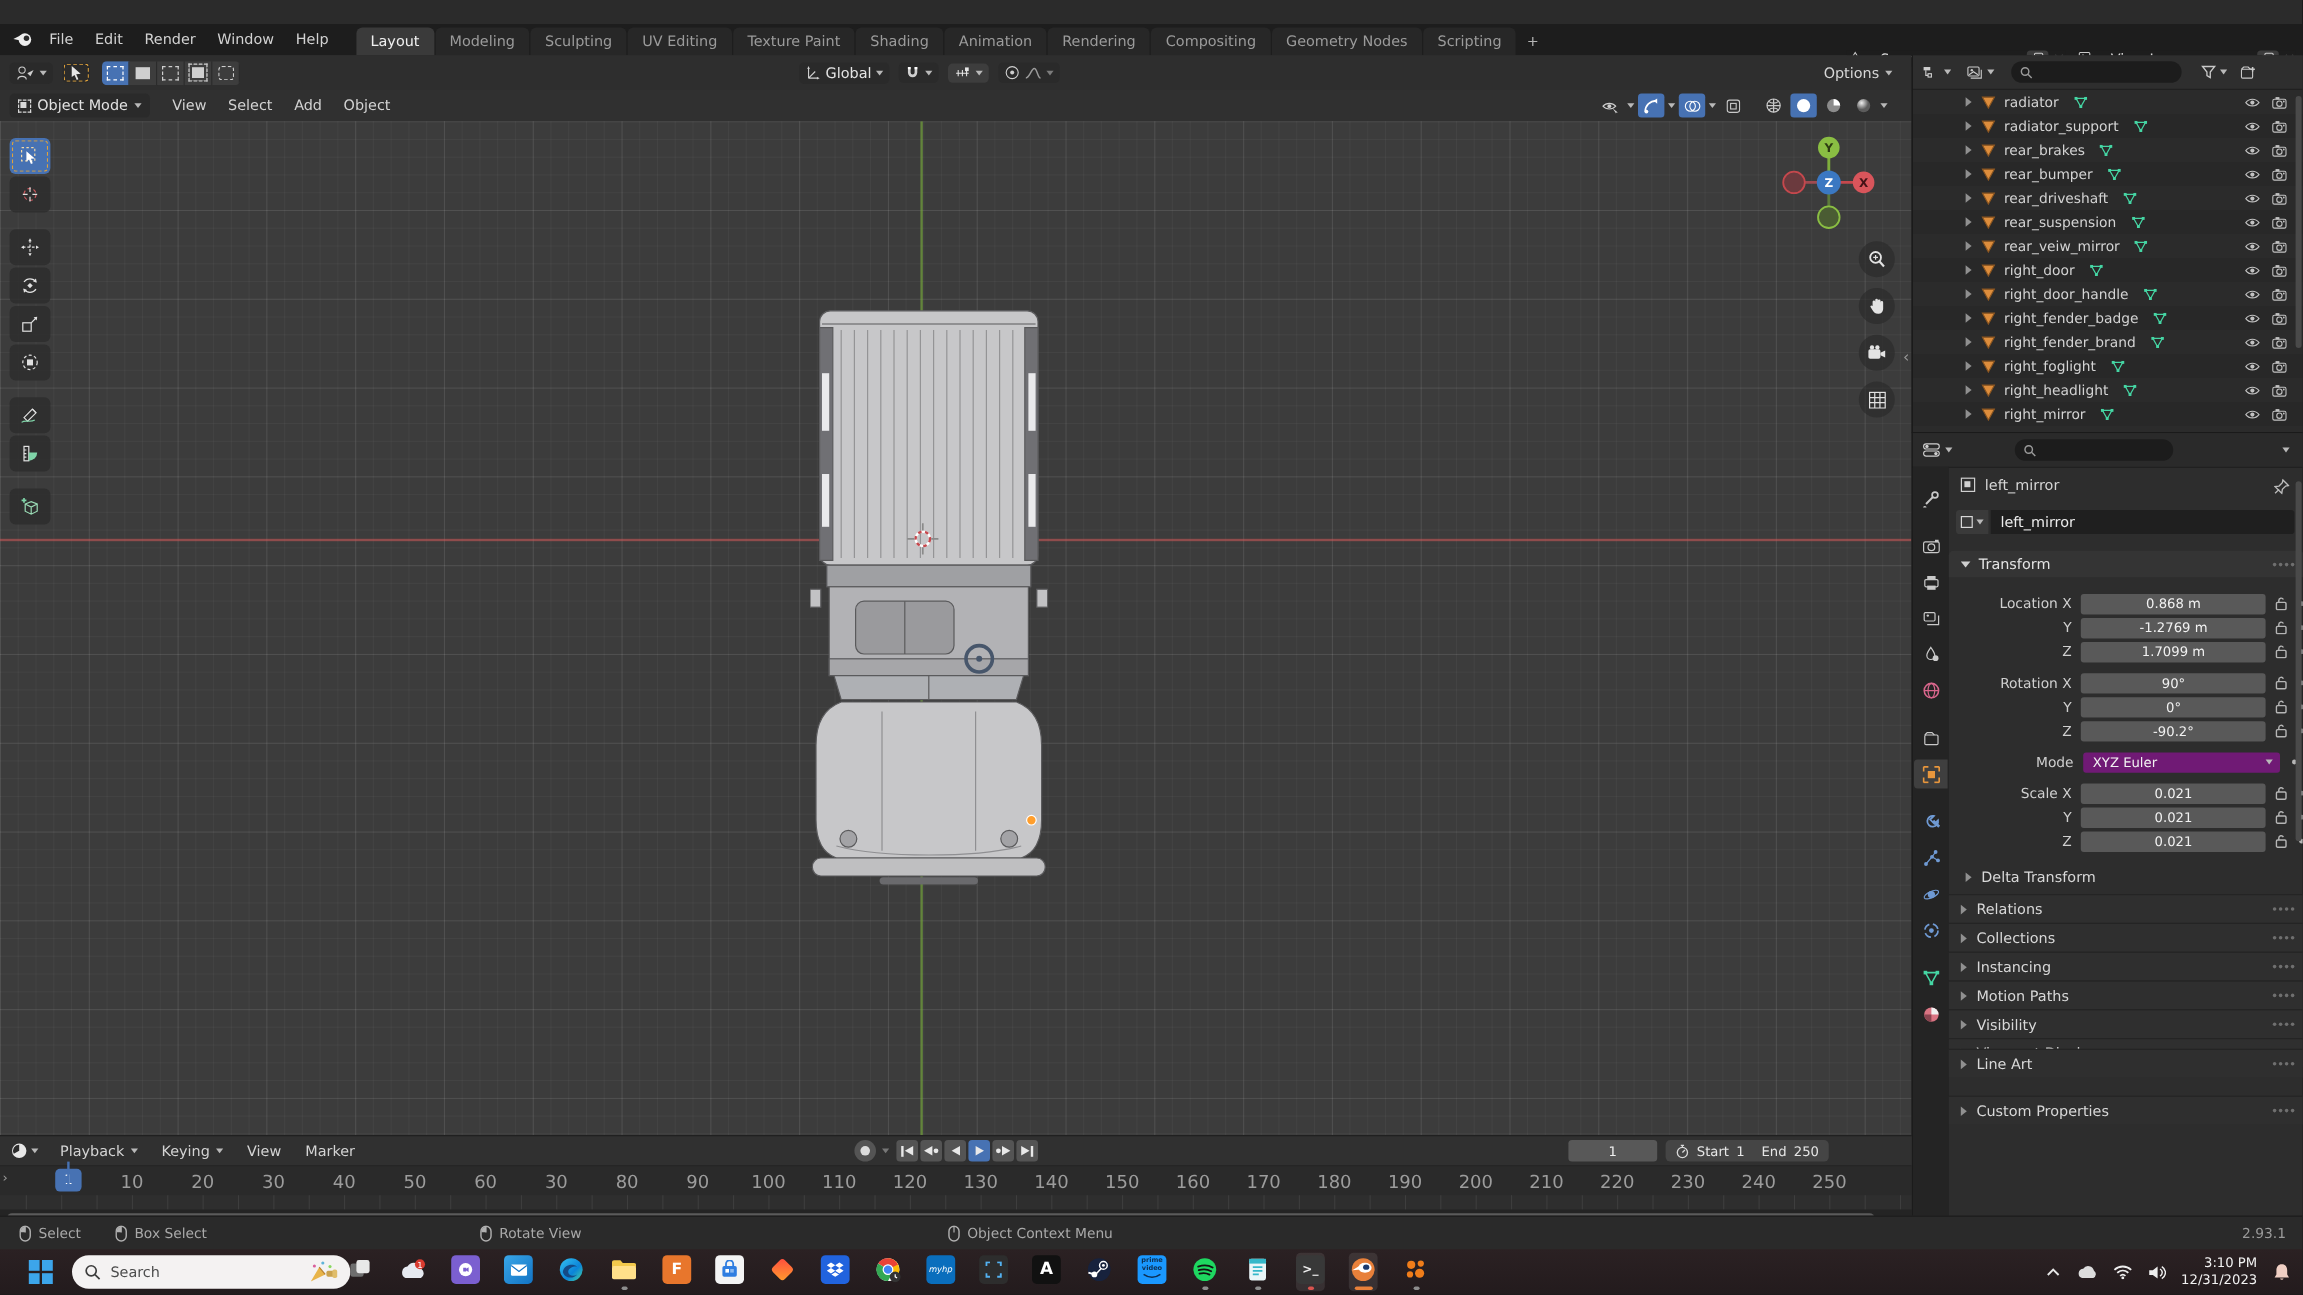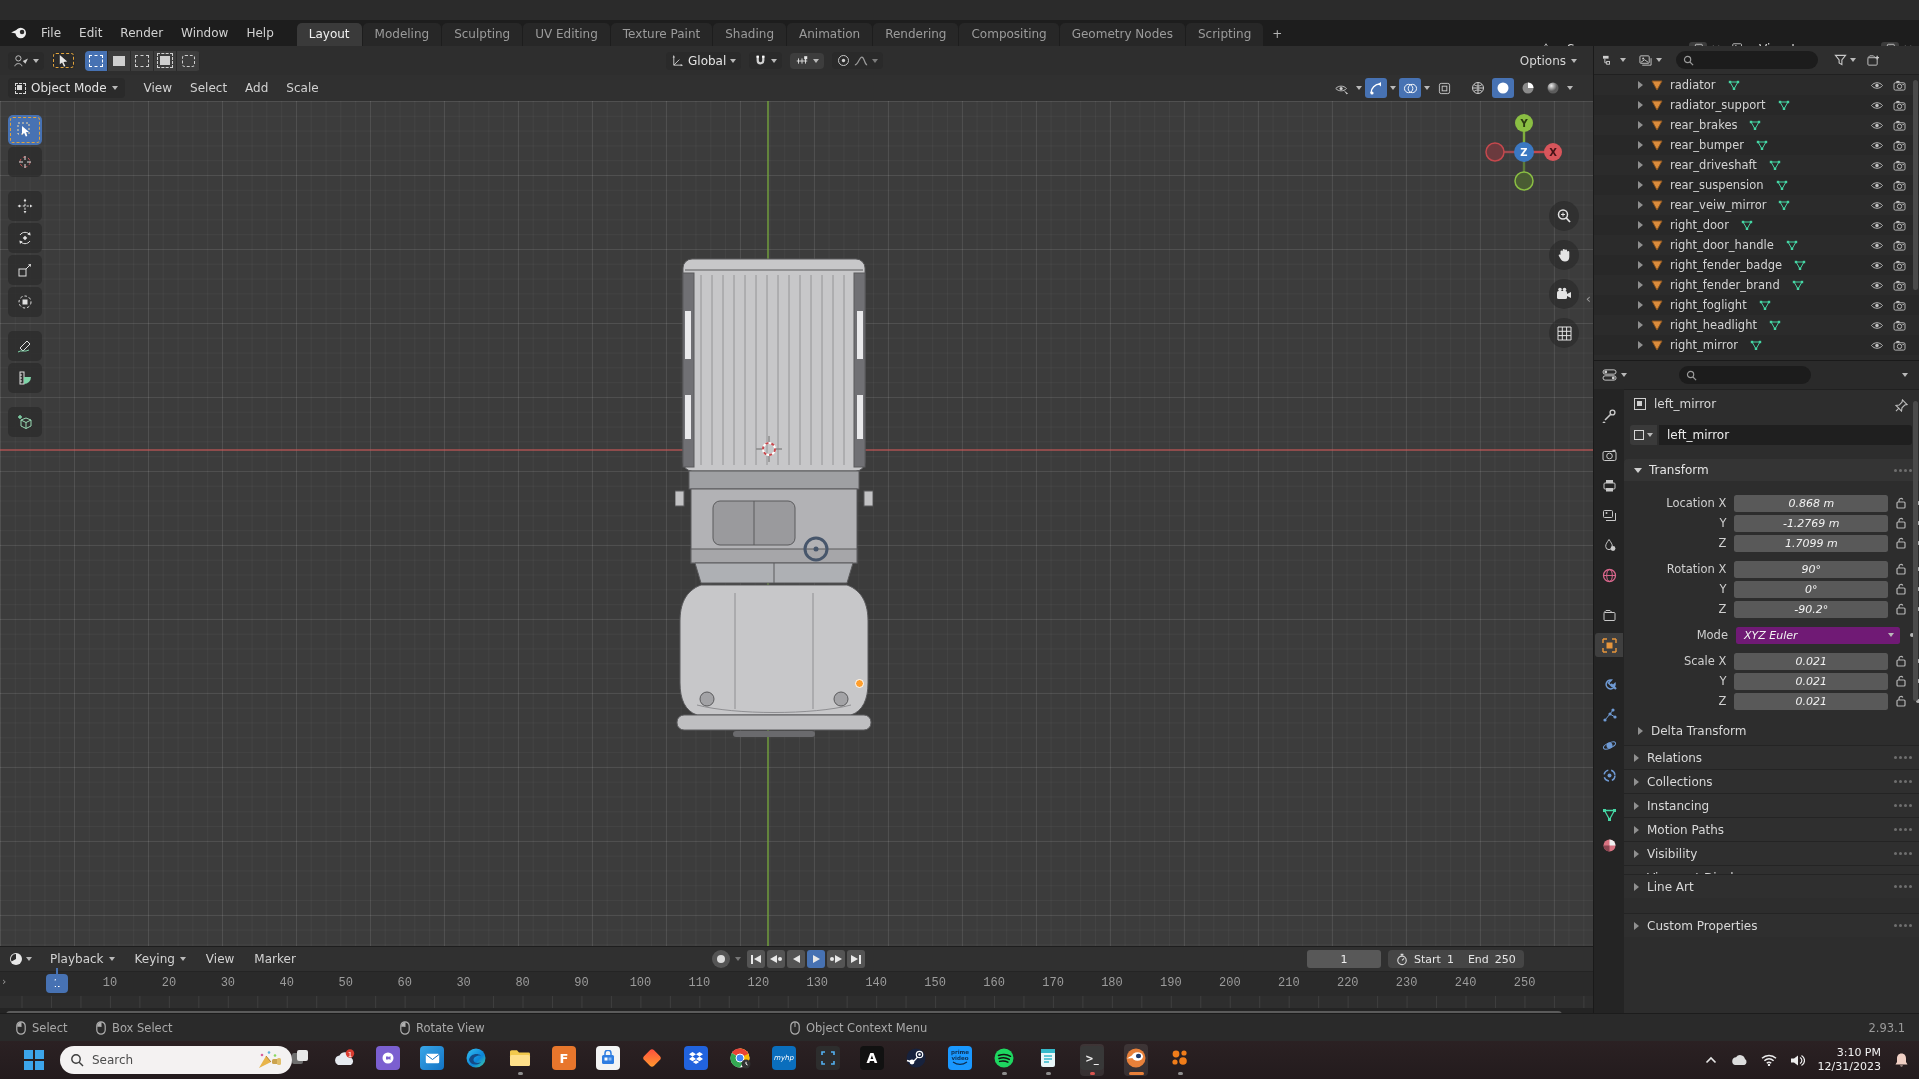--- a/index.html
+++ b/index.html
@@ -83,41 +83,41 @@
   .pinbtn{position:absolute;right:12px;top:10px;}
   .namerow{position:absolute;left:6px;top:36px;right:8px;display:flex;gap:2px;align-items:center;}
   .nameicon{background:#3a3a3a;border-radius:3px 0 0 3px;height:20px;display:flex;align-items:center;padding:0 4px;gap:3px;}
   .namefield{flex:1;background:#1f1f1f;border-radius:0 3px 3px 0;height:20px;display:flex;align-items:center;padding:0 8px;color:#ececec;}
   .panelhdr{position:absolute;left:0px;top:70px;right:0;height:22px;background:#343434;display:flex;align-items:center;padding-left:10px;gap:7px;color:#e4e4e4;border-radius:4px 4px 0 0;}
   .dcaret{width:0;height:0;border-left:4px solid transparent;border-right:4px solid transparent;border-top:5px solid #cfcfcf;display:inline-block;}
   .grips{position:absolute;right:8px;display:flex;gap:2px;}
   .grips i{width:3px;height:3px;border-radius:50%;background:#6f6f6f;display:block;}
   .trow{position:absolute;right:0;left:0;height:20px;display:flex;align-items:center;}
   .tlabel{width:104px;text-align:right;color:#cfcfcf;margin-right:8px;font-size:11.5px;}
-  .tfield{width:156px;height:17px;background:#595959;border-radius:2.5px;color:#f2f2f2;display:flex;align-items:center;justify-content:center;font-size:11px;font-style:italic;}
+  .tfield{width:156px;height:17px;background:#595959;border-radius:2.5px;color:#f2f2f2;display:flex;align-items:center;justify-content:center;font-size:11px;}
   .tfield.dark{background:#701a75;justify-content:flex-start;padding-left:8px;position:relative;}
   .tfield.dark .chev{position:absolute;right:6px;}
   .tlock{margin-left:8px;}
   .tdot{width:4px;height:4px;border-radius:50%;background:#b5b5b5;margin-left:10px;}
   .secrow{position:absolute;left:0;right:0;height:23px;background:#2f2f2f;border-top:1px solid #242424;display:flex;align-items:center;padding-left:10px;gap:8px;color:#d8d8d8;}
   .subrow{position:absolute;left:14px;display:flex;align-items:center;gap:8px;color:#d8d8d8;height:20px;}
   
   .timeline{left:0;top:946px;width:1593px;height:67px;background:#2b2b2b;border-top:1px solid #1e1e1e;}
   .tl-header{height:24px;background:#303030;display:flex;align-items:center;border-bottom:1px solid #242424;position:relative;}
   .tl-menu{padding:0 10px;color:#d3d3d3;display:flex;gap:5px;align-items:center;}
   .transport{position:absolute;left:747px;display:flex;gap:2px;}
   .tpbtn{width:18px;height:18px;background:#545454;border-radius:3px;display:flex;align-items:center;justify-content:center;gap:1px;}
   .tpbtn.playfwd{background:#4772b3;}
   .tri-r{width:0;height:0;border-top:4.5px solid transparent;border-bottom:4.5px solid transparent;border-left:7px solid #e8e8e8;}
   .tri-l{width:0;height:0;border-top:4.5px solid transparent;border-bottom:4.5px solid transparent;border-right:7px solid #e8e8e8;}
   .vbar{width:2px;height:9px;background:#e8e8e8;}
   .framefield{position:absolute;left:1307px;width:74px;height:18px;background:#585858;border-radius:3px;color:#f0f0f0;display:flex;align-items:center;justify-content:center;font-size:11px;}
   .rangegrp{position:absolute;left:1388px;display:flex;align-items:center;background:#454545;border-radius:4px;height:18px;padding:0 8px;gap:6px;color:#e6e6e6;font-size:11px;}
   .ruler{position:relative;height:24px;background:#2a2a2a;}
-  .ruler .fnum{position:absolute;top:4px;transform:translateX(-50%);color:#9c9c9c;font-size:12px;font-family:Liberation Mono, monospace;}
+  .ruler .fnum{position:absolute;top:4px;transform:translateX(-50%);color:#9c9c9c;font-size:15px;}
   .playhead{position:absolute;left:46px;top:2px;width:22px;height:19px;background:#4772b3;border-radius:4px;color:#fff;display:flex;align-items:center;justify-content:center;font-size:11px;}
   .ph-line{position:absolute;left:56px;top:21px;width:2px;height:22px;background:#4772b3;}
   .tickstrip{position:relative;height:12px;background:#2e2e2e;
      background-image:linear-gradient(90deg, rgba(255,255,255,.08) 1px, transparent 1px);
      background-size:29.47px 12px;background-position:51px 0;}
   .tl-scroll{position:relative;height:14px;background:#242424;}
   .tl-bar{position:absolute;left:6px;top:3px;width:1556px;height:8px;background:#5b5b5b;border-radius:4px;}
   .tl-arrow{position:absolute;left:2px;top:28px;color:#9a9a9a;font-size:11px;}
   
   .statusbar{left:0;top:1013px;width:1919px;height:28px;background:#2a2a2a;border-top:1px solid #1c1c1c;}
@@ -305,21 +305,21 @@
             <span style="width:5px;height:5px;background:#d8d8d8;display:block;margin:1px"></span>
           </span>
         </span>
       <span>Object Mode</span>
       <span class="chev"></span>
     </div>
     <div id="vpmenus" class="flex" style="margin-left:10px">
         <span class="menu-item">View</span>
         <span class="menu-item">Select</span>
         <span class="menu-item">Add</span>
-        <span class="menu-item">Scale</span>
+        <span class="menu-item">Object</span>
       </div>
     <div class="vh-icons">
       <span class="vbtn">
           <svg width="16" height="13" viewBox="0 0 18 14">
             <path d="M2 7 C5 3.5 11 3.5 14 7 C11 10.5 5 10.5 2 7 Z" fill="none" stroke="#cfcfcf"></path>
             <circle cx="8" cy="7" r="1.8" fill="#cfcfcf"></circle>
             <path d="M11 9 L16 13 L13.5 13.2 L14.5 14 Z" fill="#cfcfcf"></path>
           </svg>
         </span>
       <span class="chev"></span>

